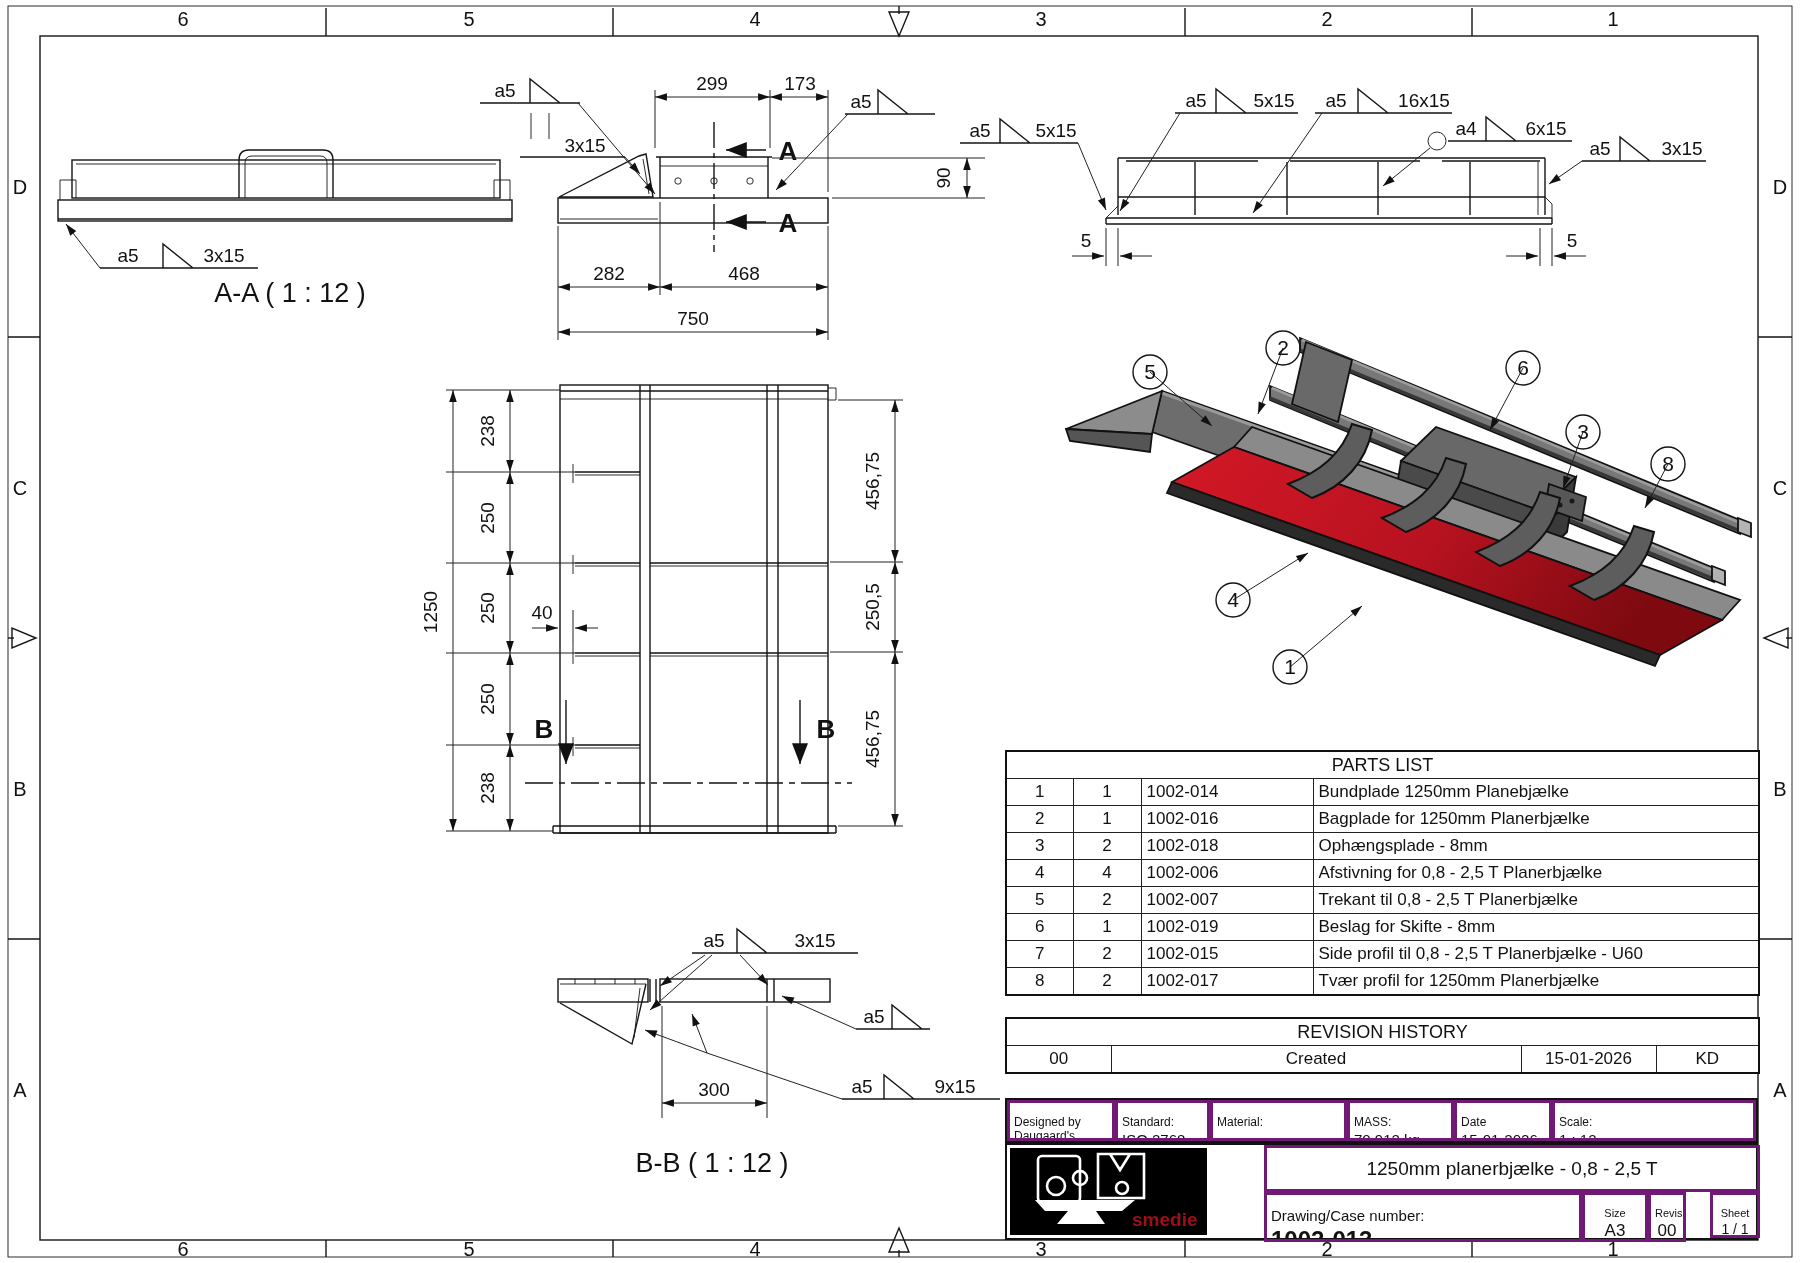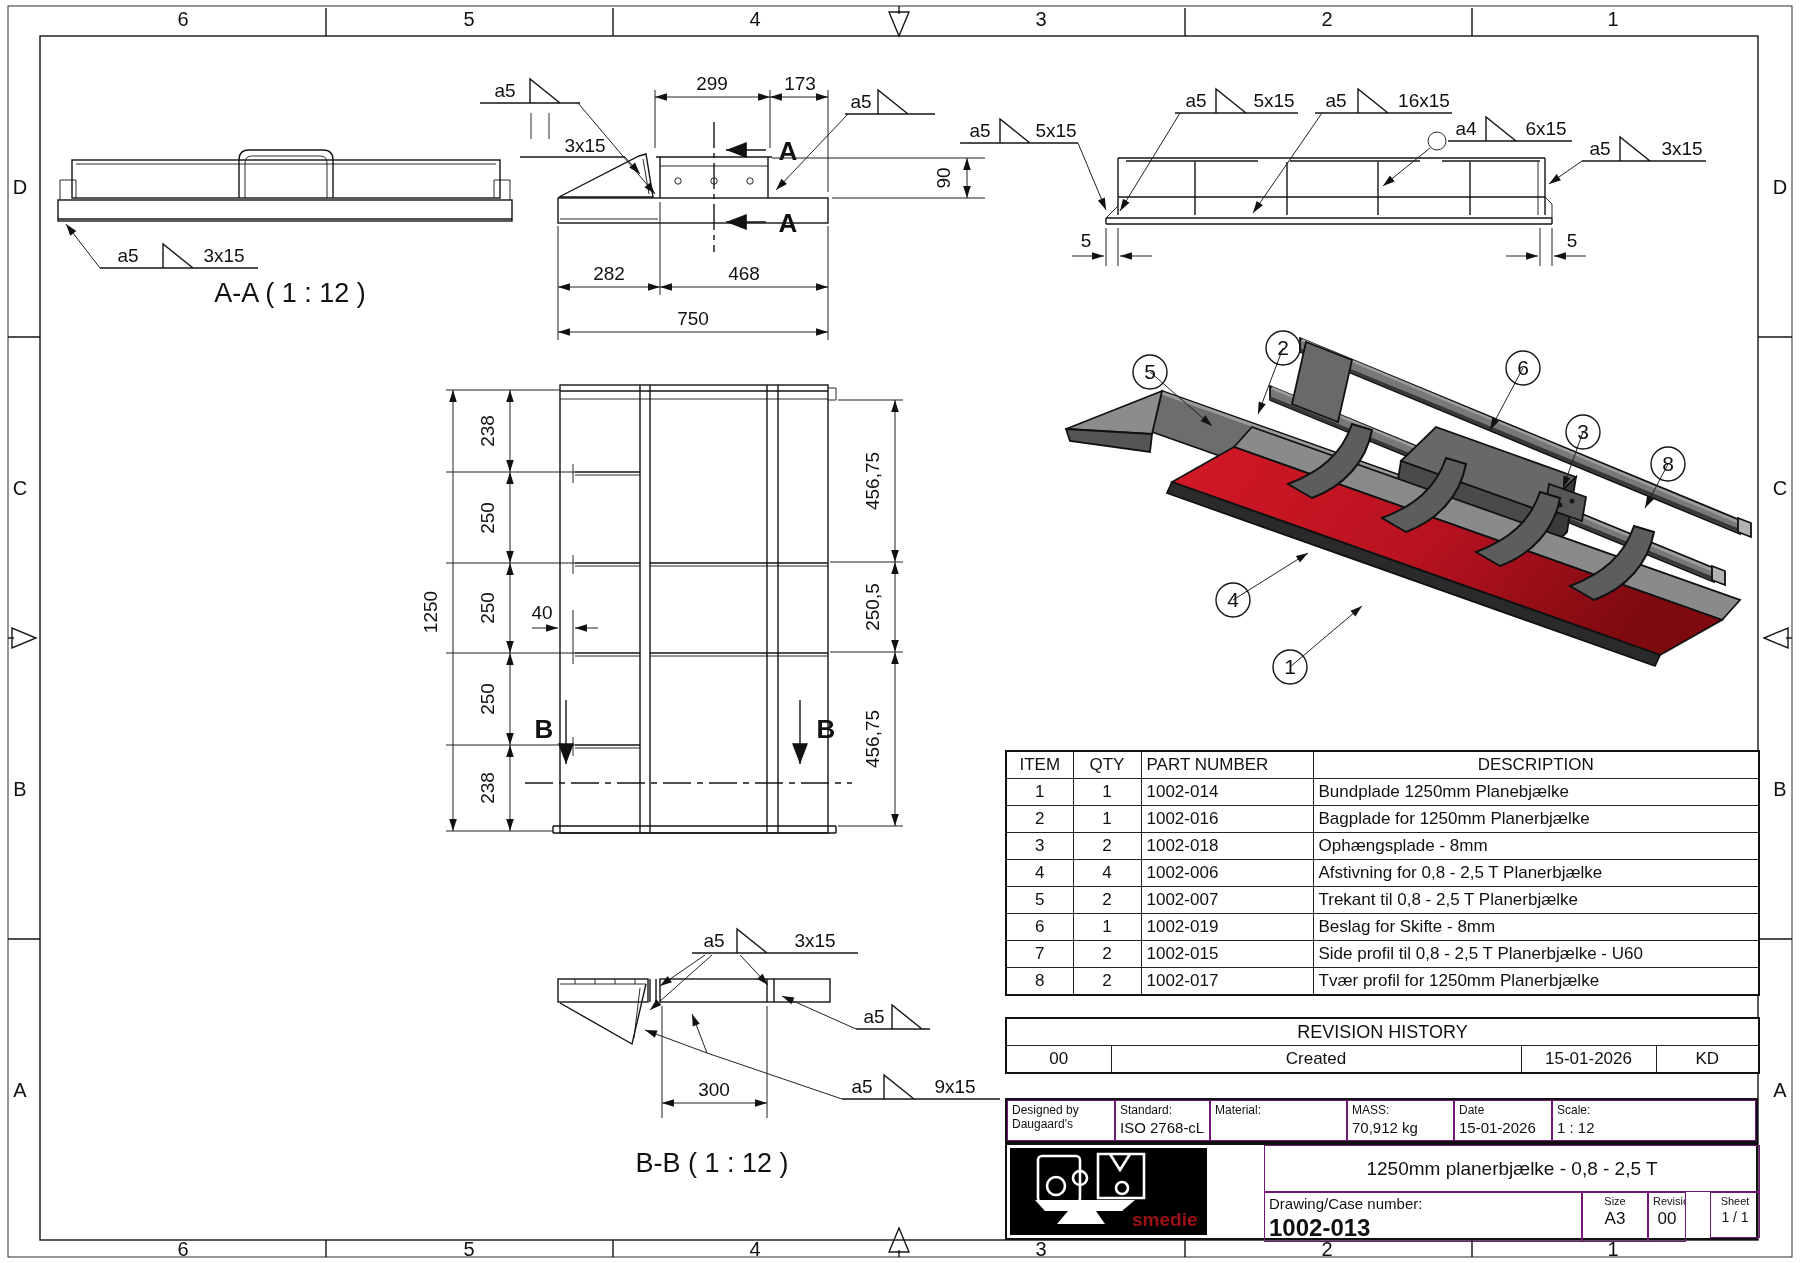--- a/index.html
+++ b/index.html
@@ -14,21 +14,21 @@
   .vtitle{font:27px "Liberation Sans",sans-serif;fill:#111;text-anchor:middle;}
   .sec{font:700 26px "Liberation Sans",sans-serif;fill:#111;text-anchor:middle;}
   .btxt{font:21px "Liberation Sans",sans-serif;fill:#111;text-anchor:middle;}
   .iso-ln{stroke:#111;stroke-width:1.8;}
   table.tblock{position:absolute;border-collapse:collapse;table-layout:fixed;background:#fff;
         font:17px/1.05 "Liberation Sans",sans-serif;color:#111;}
   table.tblock td{border:1px solid #222;padding:0 5px;overflow:hidden;white-space:nowrap;height:26px;}
   table.tblock .ttl{text-align:center;font-size:18px;}
   table.tblock .ctr{text-align:center;}
   .blk{position:absolute;border:2px solid #111;box-sizing:border-box;background:#fff;}
-  .cell{position:absolute;border:1px solid #701a75;box-sizing:border-box;padding:2px 4px;overflow:hidden;}
+  .cell{position:absolute;border:3px solid #701a75;box-sizing:border-box;padding:12px 4px;overflow:hidden;}
   .lbl{font:12px "Liberation Sans",sans-serif;color:#111;display:block;}
   .val{font:15px "Liberation Sans",sans-serif;color:#111;display:block;margin-top:2px;}
   .logo-box{position:absolute;background:#000;}
 </style>
 </head>
 <body>
 
 <div id="sheet">
 
   <svg width="1800" height="1263" viewBox="0 0 1800 1263">
@@ -378,25 +378,22 @@
   <div class="zl" style="left:1760px;top:1079px;">A</div>
 
   <table class="tblock" style="left:1005px;top:750px;width:753px;border:2px solid #111;">
     <colgroup>
         <col style="width:67px">
         <col style="width:68px">
         <col style="width:172px">
         <col style="width:446px">
       </colgroup>
     <tbody>
-    <tr>
-      <td class="ctr">ITEM</td>
-      <td class="ctr">QTY</td>
-      <td>PART NUMBER</td>
-      <td class="ctr">DESCRIPTION</td>
+        <tr>
+      <td colspan="4" class="ttl">PARTS LIST</td>
         </tr>
     <tr>
       <td class="ctr">1</td>
       <td class="ctr">1</td>
       <td>1002-014</td>
       <td>Bundplade 1250mm Planebjælke</td>
         </tr>
     <tr>
       <td class="ctr">2</td>
       <td class="ctr">1</td>

